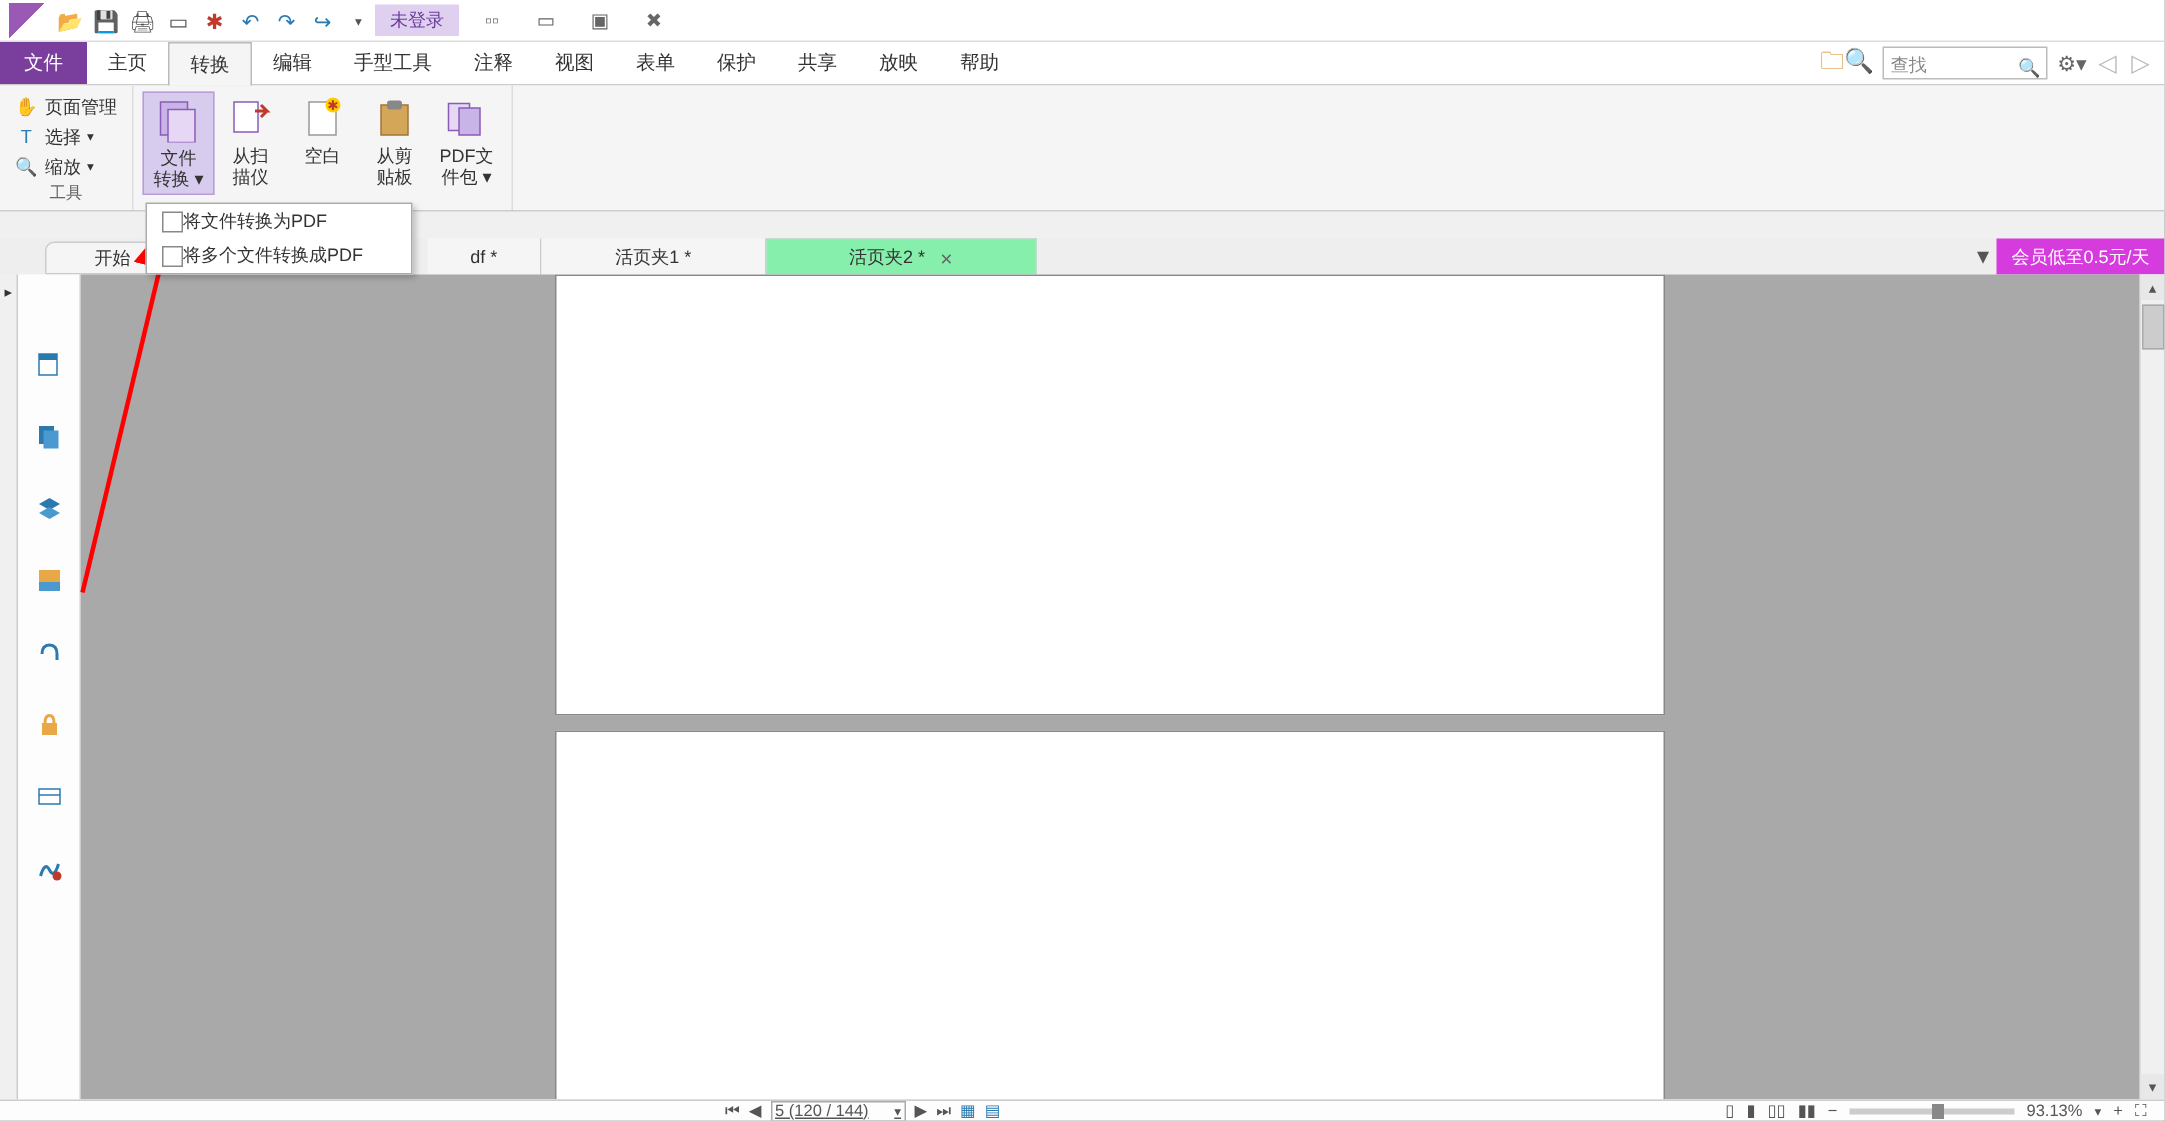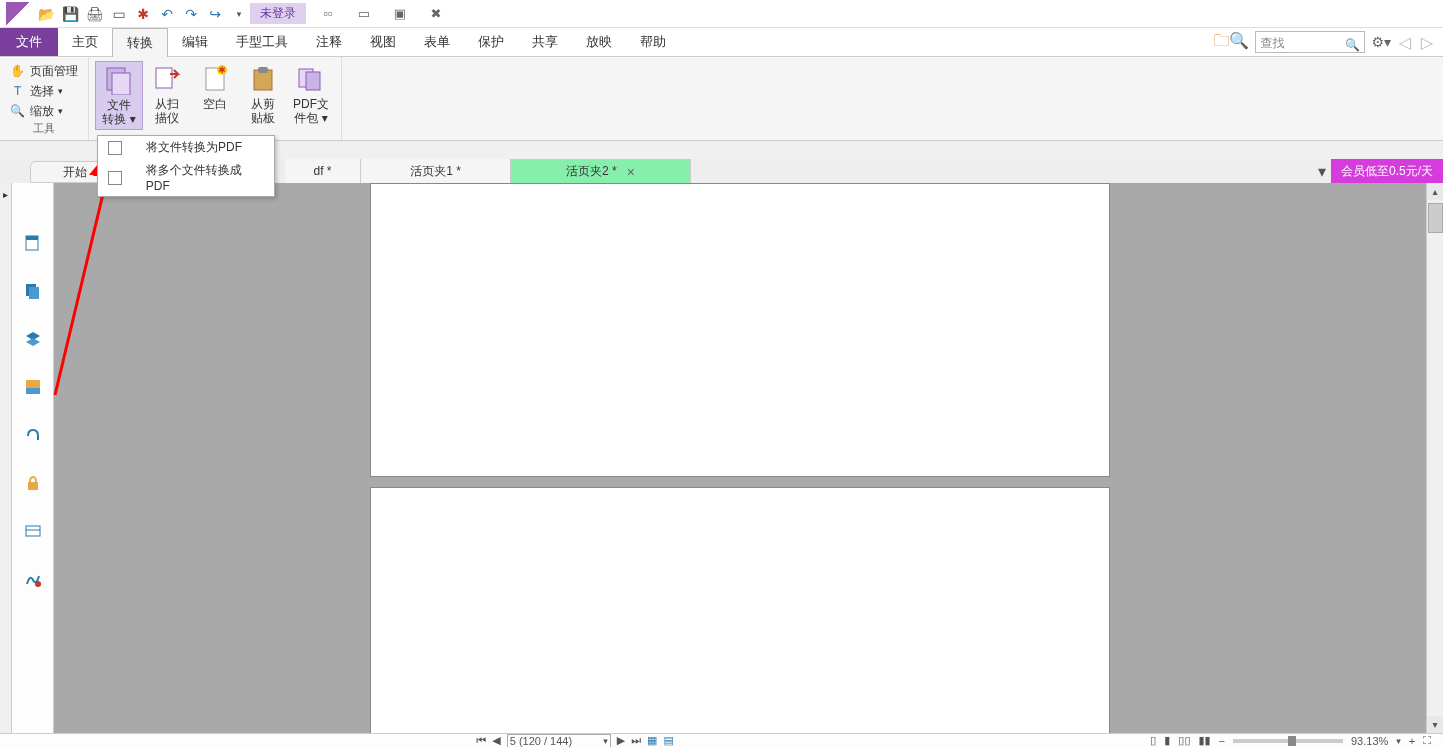--- a/index.html
+++ b/index.html
@@ -32,21 +32,21 @@
   .small-tool { display:flex; align-items:center; gap:4px; font-size:12px; color:#333; padding:1px 4px; cursor:pointer; height:22px; }
   .tool-icon { width:16px; height:16px; display:inline-flex; align-items:center; justify-content:center; }
   .group-label { font-size:11px; color:#666; text-align:center; margin-top:auto; }
   .big-btn { display:flex; flex-direction:column; align-items:center; justify-content:center; width:48px; padding:2px; cursor:pointer; font-size:12px; color:#333; }
   .big-btn.active { background:#d8ccee; border:1px solid #b89ed8; }
   .big-icon { width:32px; height:32px; display:flex; align-items:center; justify-content:center; margin-bottom:2px; }
   .big-label { line-height:1.2; text-align:center; white-space:pre; }
 
   
   .dropdown { position:absolute; top:135px; left:97px; background:#fff; border:1px solid #aaa; box-shadow:2px 2px 4px rgba(0,0,0,0.2); z-index:100; width:178px; }
-  .dropdown-item { display:flex; align-items:center; gap:24px; padding:3px 10px; font-size:12px; color:#333; cursor:pointer; }
+  .dropdown-item { display:flex; align-items:center; gap:0; padding:3px 10px; font-size:12px; color:#333; cursor:pointer; }
   .dd-icon { width:14px; height:14px; border:1px solid #888; display:inline-block; }
 
   
   .tabsbar { height: 24px; background:#eee; display:flex; align-items:stretch; position:relative; }
   .doc-tab { display:flex; align-items:center; padding:0 18px; font-size:12px; color:#333; border-right:1px solid #ccc; background:#f5f5f5; cursor:pointer; position:relative; min-width:100px; justify-content:center; }
   .doc-tab.start { min-width:90px; border-bottom:1px solid #ccc; border-top-left-radius:6px; border-top-right-radius:6px; border:1px solid #ccc; margin-top:2px; }
   .doc-tab.active { background:#86efac; border-top:1px solid #ccc; }
   .doc-tab .close { margin-left:10px; font-size:14px; color:#666; }
   .tabs-right { margin-left:auto; display:flex; align-items:center; }
   .tabs-dd { width:18px; text-align:center; color:#555; cursor:pointer; }
@@ -67,21 +67,21 @@
   .vscroll .arrow-dn { position:absolute; bottom:0; width:100%; height:17px; display:flex; align-items:center; justify-content:center; font-size:10px; color:#555; cursor:pointer; background:#e8e8e8; }
   .vscroll .thumb { position:absolute; top:20px; width:15px; left:1px; height:30px; background:#ccc; border:1px solid #aaa; cursor:pointer; }
 
   
   .arrow-svg { position:absolute; pointer-events:none; z-index:50; }
 
   
   .statusbar { position:absolute; bottom:0; left:0; right:0; height:14px; background:#fdfdfd; border-top:1px solid #ccc; display:flex; align-items:center; font-size:11px; color:#555; }
   .status-center { margin:0 auto; display:flex; align-items:center; gap:6px; }
   .status-control { cursor:pointer; }
-  .page-input { border:1px solid #aaa; height:14px; width:104px; font-size:11px; text-align:center; padding:0 2px; display:flex; align-items:center; justify-content:space-between; }
+  .page-input { border:1px solid #aaa; height:14px; width:90px; font-size:11px; text-align:center; padding:0 2px; display:flex; align-items:center; justify-content:space-between;text-decoration:underline; }
   .status-right { display:flex; align-items:center; gap:8px; padding-right:12px; }
   .zoom-slider { width:110px; height:4px; background:#ccc; position:relative; cursor:pointer; }
   .zoom-slider .knob { width:8px; height:10px; background:#888; position:absolute; left:50%; top:-3px; }
 </style>
 </head>
 <body>
 
 <div class="titlebar">
   <div class="app-icon"></div>
   <div class="qat">

